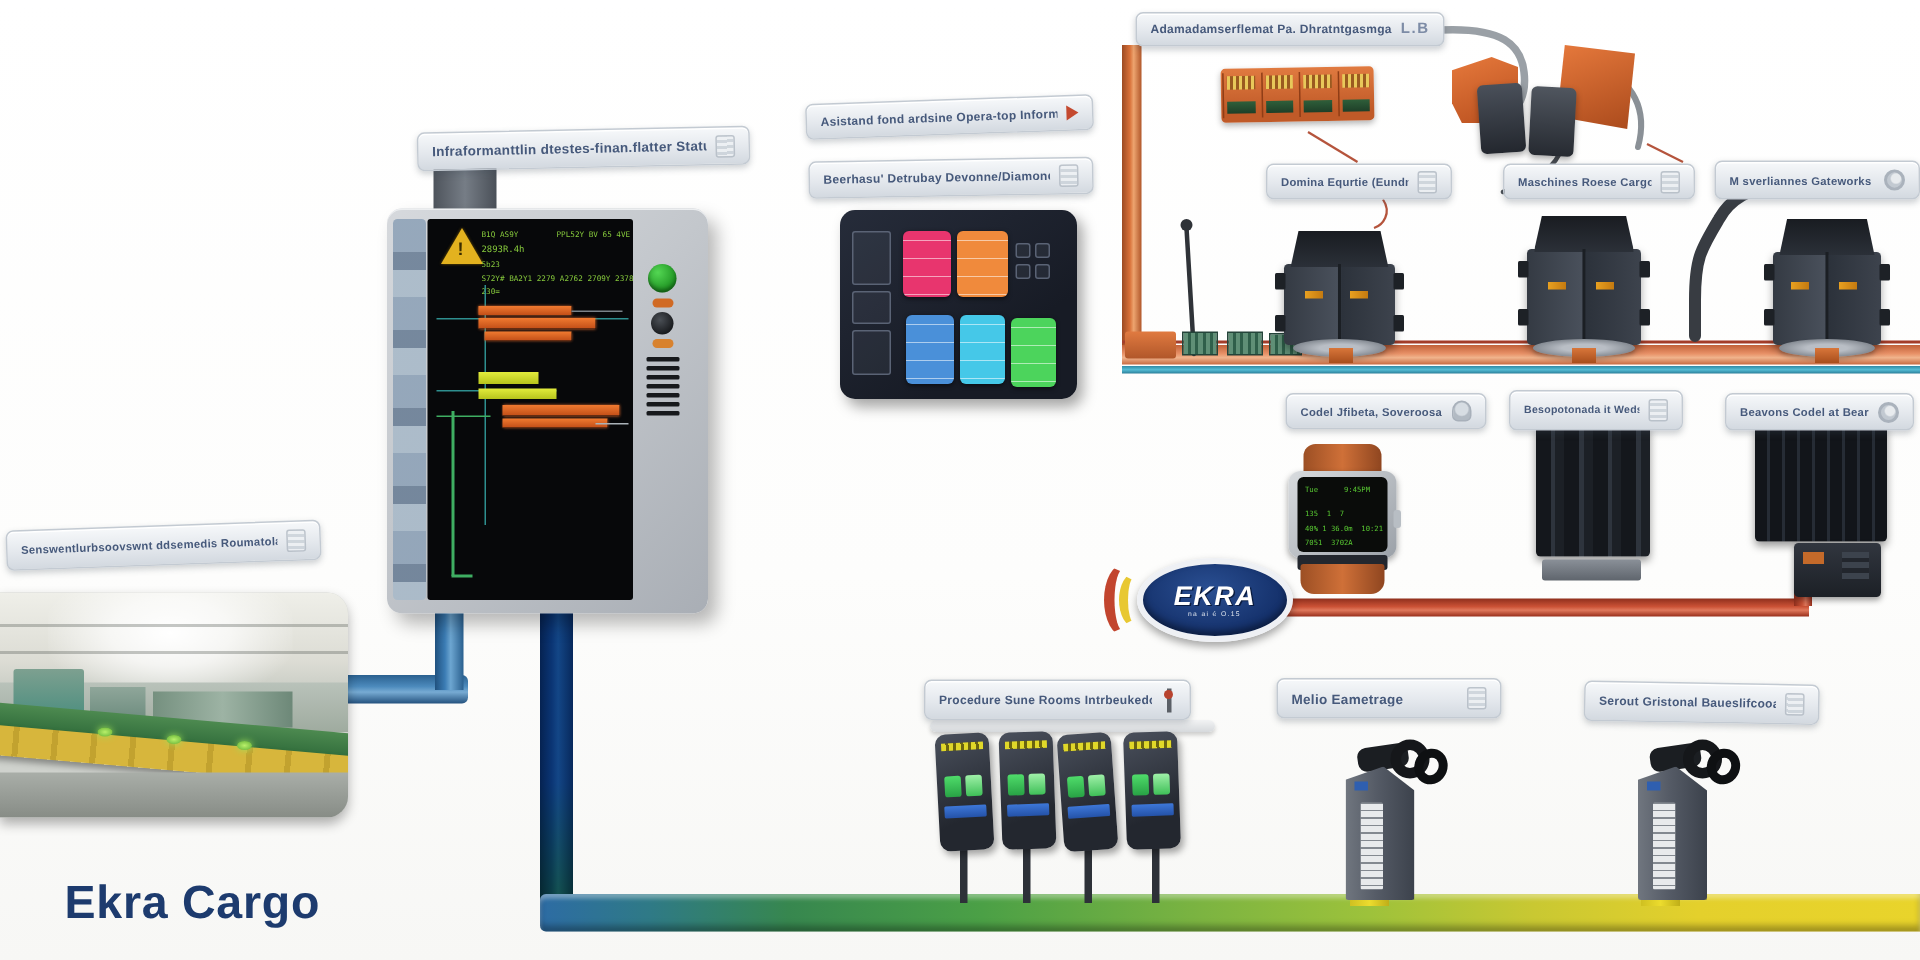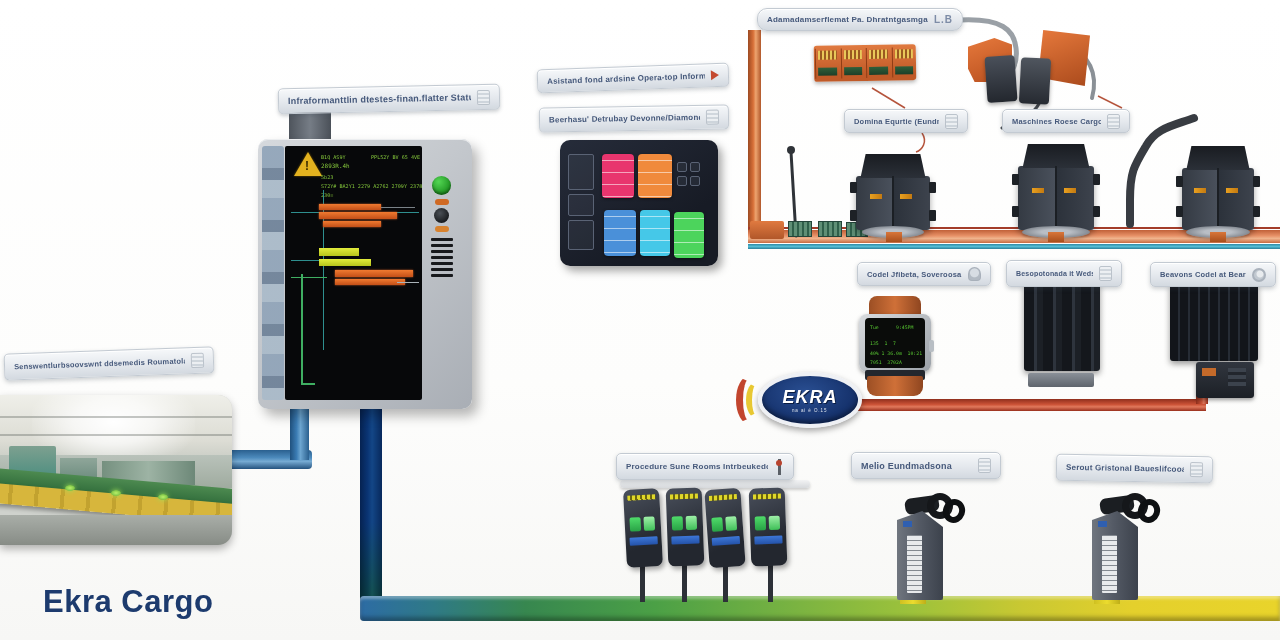--- a/index.html
+++ b/index.html
@@ -423,50 +423,54 @@
     <span class="clip-icon"></span>
   </div>
   <div class="banner" style="left:537px; top:66px; width:192px; height:24px; transform:rotate(-2deg); font-size:8px;">
     <span class="txt">Asistand fond ardsine Opera-top Informat Pabean</span>
     <span class="arrow-icon"></span>
   </div>
   <div class="banner" style="left:539px; top:106px; width:190px; height:25px; transform:rotate(-1deg); font-size:8px;">
     <span class="txt">Beerhasu' Detrubay Devonne/Diamond Eametrage</span>
     <span class="clip-icon"></span>
   </div>
-  <div class="banner" style="left:757px; top:8px; width:206px; height:23px; font-size:8px;border-radius:10px;">
+  <div class="banner" style="left:757px; top:8px; width:206px; height:23px; font-size:8px;">
     <span class="txt">Adamadamserflemat Pa. Dhratntgasmga</span>
     <span class="badge">L.B</span>
   </div>
   <div class="banner" style="left:844px; top:109px; width:124px; height:24px; font-size:7.5px;">
     <span class="txt">Domina Equrtie (Eundmadsona</span>
     <span class="clip-icon"></span>
   </div>
   <div class="banner" style="left:1002px; top:109px; width:128px; height:24px; font-size:7.5px;">
     <span class="txt">Maschines Roese Cargo</span>
     <span class="clip-icon"></span>
+  </div>
+  <div class="banner" style="left:1143px; top:107px; width:137px; height:26px; font-size:7.5px;">
+    <span class="txt">M sverliannes Gateworks</span>
+    <span class="dial-icon"></span>
   </div>
   <div class="banner" style="left:857px; top:262px; width:134px; height:24px; font-size:7.5px;">
     <span class="txt">Codel Jfibeta, Soveroosa</span>
     <span class="bell-icon"></span>
   </div>
   <div class="banner" style="left:1006px; top:260px; width:116px; height:27px; font-size:7px;">
     <span class="txt">Besopotonada it Wedsrerota</span>
     <span class="clip-icon"></span>
   </div>
   <div class="banner" style="left:1150px; top:262px; width:126px; height:25px; font-size:7.5px;">
     <span class="txt">Beavons Codel at Beardtia</span>
     <span class="dial-icon"></span>
   </div>
   <div class="banner" style="left:616px; top:453px; width:178px; height:27px; font-size:8px;">
     <span class="txt">Procedure Sune Rooms Intrbeukedon</span>
     <span class="figure-icon"></span>
   </div>
   <div class="banner" style="left:851px; top:452px; width:150px; height:27px;">
-    <span class="txt">Melio Eundmadsona</span>
+    <span class="txt">Melio Eametrage</span>
     <span class="clip-icon"></span>
   </div>
   <div class="banner" style="left:1056px; top:455px; width:157px; height:27px; transform:rotate(1deg); font-size:8px;">
     <span class="txt">Serout Gristonal Baueslifcooap</span>
     <span class="clip-icon"></span>
   </div>
   <div class="banner" style="left:4px; top:350px; width:210px; height:27px; transform:rotate(-2deg); font-size:7.5px;">
     <span class="txt">Senswentlurbsoovswnt ddsemedis Roumatolargy</span>
     <span class="clip-icon"></span>
   </div>

